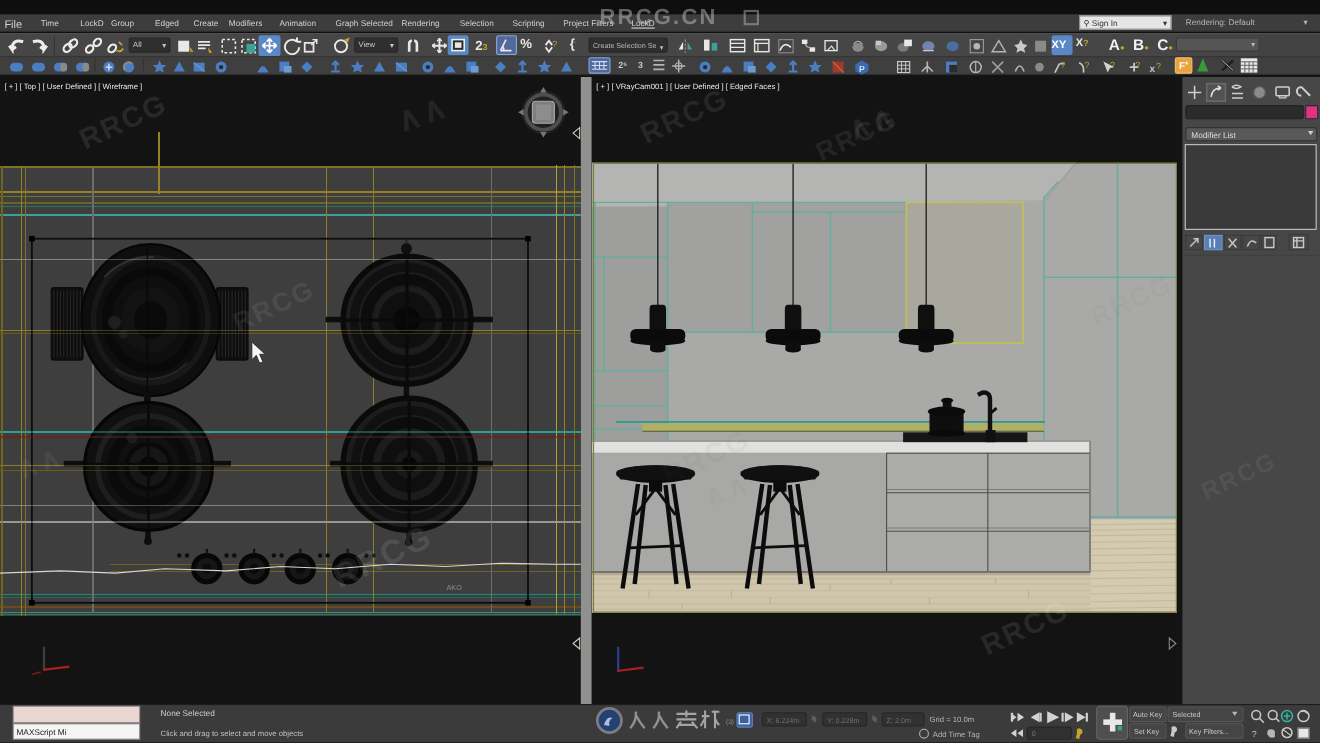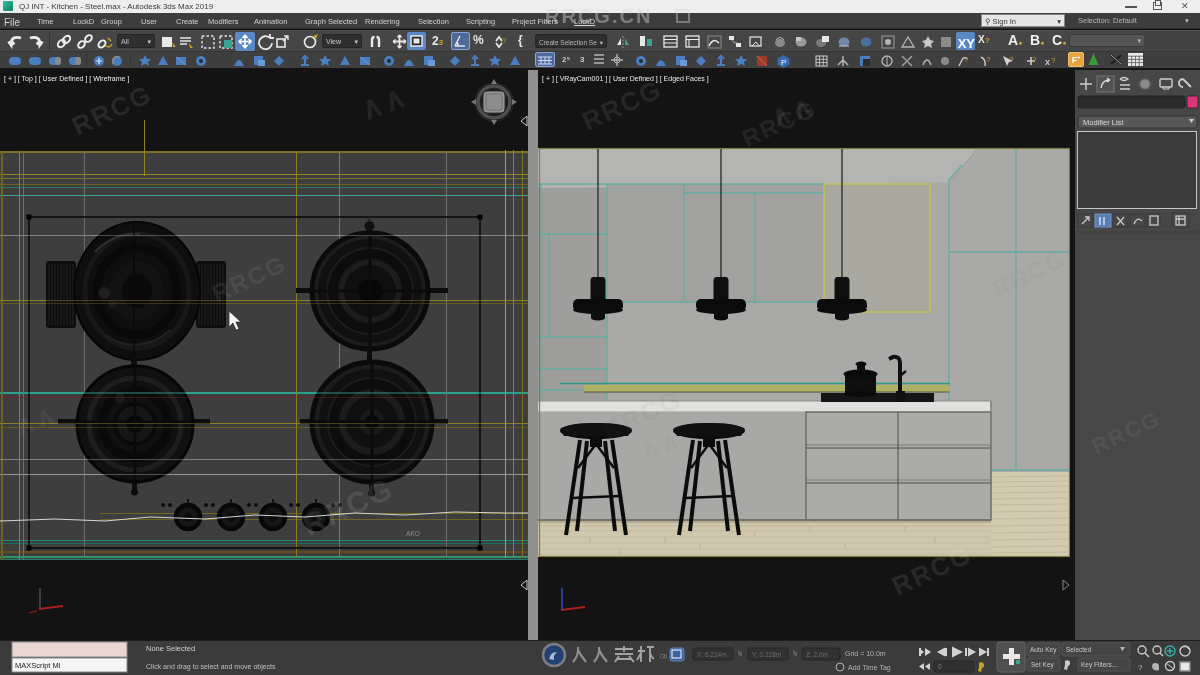--- a/index.html
+++ b/index.html
@@ -5,39 +5,31 @@
   html,body{margin:0;padding:0;width:1200px;height:675px;overflow:hidden;background:#222;}
   *{box-sizing:border-box;font-family:"Liberation Sans",sans-serif;}
   .abs{position:absolute;}
   #stage{position:relative;width:1200px;height:675px;background:#0e0e0e;}
   .ditem{position:absolute;}
 </style>
 </head>
 <body>
 <div id="stage">
 
-  <div class="abs" style="left:0;top:0;width:1200px;height:13px;background:#eeeeee;">
-    <div class="abs" style="left:3px;top:1px;width:10px;height:10px;background:linear-gradient(135deg,#2fbf9f,#0a7f66);border-radius:1px;"></div>
-    <div class="abs" style="left:19px;top:2px;font-size:8px;color:#3a3a3a;white-space:nowrap;">QJ INT - Kitchen - Steel.max - Autodesk 3ds Max 2019</div>
-    <div class="abs" style="left:1125px;top:6px;width:12px;height:2px;background:#555;"></div>
-    <div class="abs" style="left:1153px;top:2px;width:9px;height:8px;border:1px solid #555;"></div>
-    <div class="abs" style="left:1155px;top:0px;width:6px;height:6px;border:1px solid #555;background:#eee;"></div>
-    <div class="abs" style="left:1181px;top:1px;font-size:9px;color:#555;">✕</div>
-  </div>
 
   <div class="abs" style="left:0;top:13px;width:1200px;height:16px;background:#3d3d3d;border-bottom:1px solid #2c2c2c;">
     <div id="menus"></div>
     <div class="abs" style="left:981px;top:1px;width:84px;height:13px;background:#e6e6e6;border:1px solid #8a8a8a;font-size:7.5px;color:#333;padding:2px 3px;">⚲ Sign In<span style="float:right">▾</span></div>
-    <div class="abs" style="left:1078px;top:3px;font-size:7.5px;color:#b5b5b5;">Selection: Default</div>
+    <div class="abs" style="left:1078px;top:3px;font-size:7.5px;color:#b5b5b5;">Rendering: Default</div>
     <div class="abs" style="left:1185px;top:3px;font-size:7.5px;color:#b5b5b5;">▾</div>
   <div class="abs" style="left: 4px; top: 4px; font-size: 10px; color: rgb(210, 210, 210); white-space: nowrap;">File</div>
       <div class="abs" style="left: 37px; top: 4px; font-size: 7.5px; color: rgb(210, 210, 210); white-space: nowrap;">Time</div>
       <div class="abs" style="left: 73px; top: 4px; font-size: 7.5px; color: rgb(210, 210, 210); white-space: nowrap;">LockD</div>
       <div class="abs" style="left: 101px; top: 4px; font-size: 7.5px; color: rgb(210, 210, 210); white-space: nowrap;">Group</div>
-      <div class="abs" style="left: 141px; top: 4px; font-size: 7.5px; color: rgb(210, 210, 210); white-space: nowrap;">User</div>
+      <div class="abs" style="left: 141px; top: 4px; font-size: 7.5px; color: rgb(210, 210, 210); white-space: nowrap;">Edged</div>
       <div class="abs" style="left: 176px; top: 4px; font-size: 7.5px; color: rgb(210, 210, 210); white-space: nowrap;">Create</div>
       <div class="abs" style="left: 208px; top: 4px; font-size: 7.5px; color: rgb(210, 210, 210); white-space: nowrap;">Modifiers</div>
       <div class="abs" style="left: 254px; top: 4px; font-size: 7.5px; color: rgb(210, 210, 210); white-space: nowrap;">Animation</div>
       <div class="abs" style="left: 305px; top: 4px; font-size: 7.5px; color: rgb(210, 210, 210); white-space: nowrap;">Graph Selected</div>
       <div class="abs" style="left: 365px; top: 4px; font-size: 7.5px; color: rgb(210, 210, 210); white-space: nowrap;">Rendering</div>
       <div class="abs" style="left: 418px; top: 4px; font-size: 7.5px; color: rgb(210, 210, 210); white-space: nowrap;">Selection</div>
       <div class="abs" style="left: 466px; top: 4px; font-size: 7.5px; color: rgb(210, 210, 210); white-space: nowrap;">Scripting</div>
       <div class="abs" style="left: 512px; top: 4px; font-size: 7.5px; color: rgb(210, 210, 210); white-space: nowrap;">Project Filters</div>
       <div class="abs" style="left: 574px; top: 4px; font-size: 7.5px; color: rgb(210, 210, 210); white-space: nowrap; text-decoration: underline;">LockD</div>
     </div>
@@ -191,21 +183,21 @@
       <div class="ditem" style="left: 900px; top: 3px;"><svg width="17" height="16" viewBox="0 0 17 16">
           <path d="M2,13 l6,-10 6,10 z" fill="none" stroke="#b5b5b3" stroke-width="1.3"></path>
         </svg></div>
       <div class="ditem" style="left: 920px; top: 3px;"><svg width="17" height="16" viewBox="0 0 17 16">
           <path d="M8,2 l2,4 4,1 -3,3 1,4 -4,-2 -4,2 1,-4 -3,-3 4,-1 z" fill="#c9c9c7"></path>
         </svg></div>
       <div class="ditem" style="left: 938px; top: 3px;"><svg width="17" height="16" viewBox="0 0 17 16">
           <rect x="3" y="3" width="10" height="10" fill="#8a8a88"></rect>
         </svg></div>
       <div class="ditem" style="left: 956px; top: 1px;">
-        <div style="width:19px;height:18px;background:#5a87c5;border-radius:2px;color:#fff;font-size:13px;font-weight:bold;text-align:right;padding-top:4px;">XY</div>
+        <div style="width:19px;height:18px;background:#5a87c5;border-radius:2px;color:#fff;font-size:10px;font-weight:bold;text-align:left;padding-top:4px;">XY</div>
       </div>
       <div class="ditem" style="left: 978px; top: 3px;">
         <div style="color:#e8e8e6;font-size:10px;font-weight:bold;">X<span style="font-size:8px;color:#c9a227;">?</span></div>
       </div>
       <div class="ditem" style="left: 1008px; top: 1px;">
         <div style="color:#f0f0f0;font-size:14px;font-weight:bold;">A<span style="font-size:7px;color:#c9a227;">●</span></div>
       </div>
       <div class="ditem" style="left: 1030px; top: 1px;">
         <div style="color:#f0f0f0;font-size:14px;font-weight:bold;">B<span style="font-size:7px;color:#c9a227;">●</span></div>
       </div>

